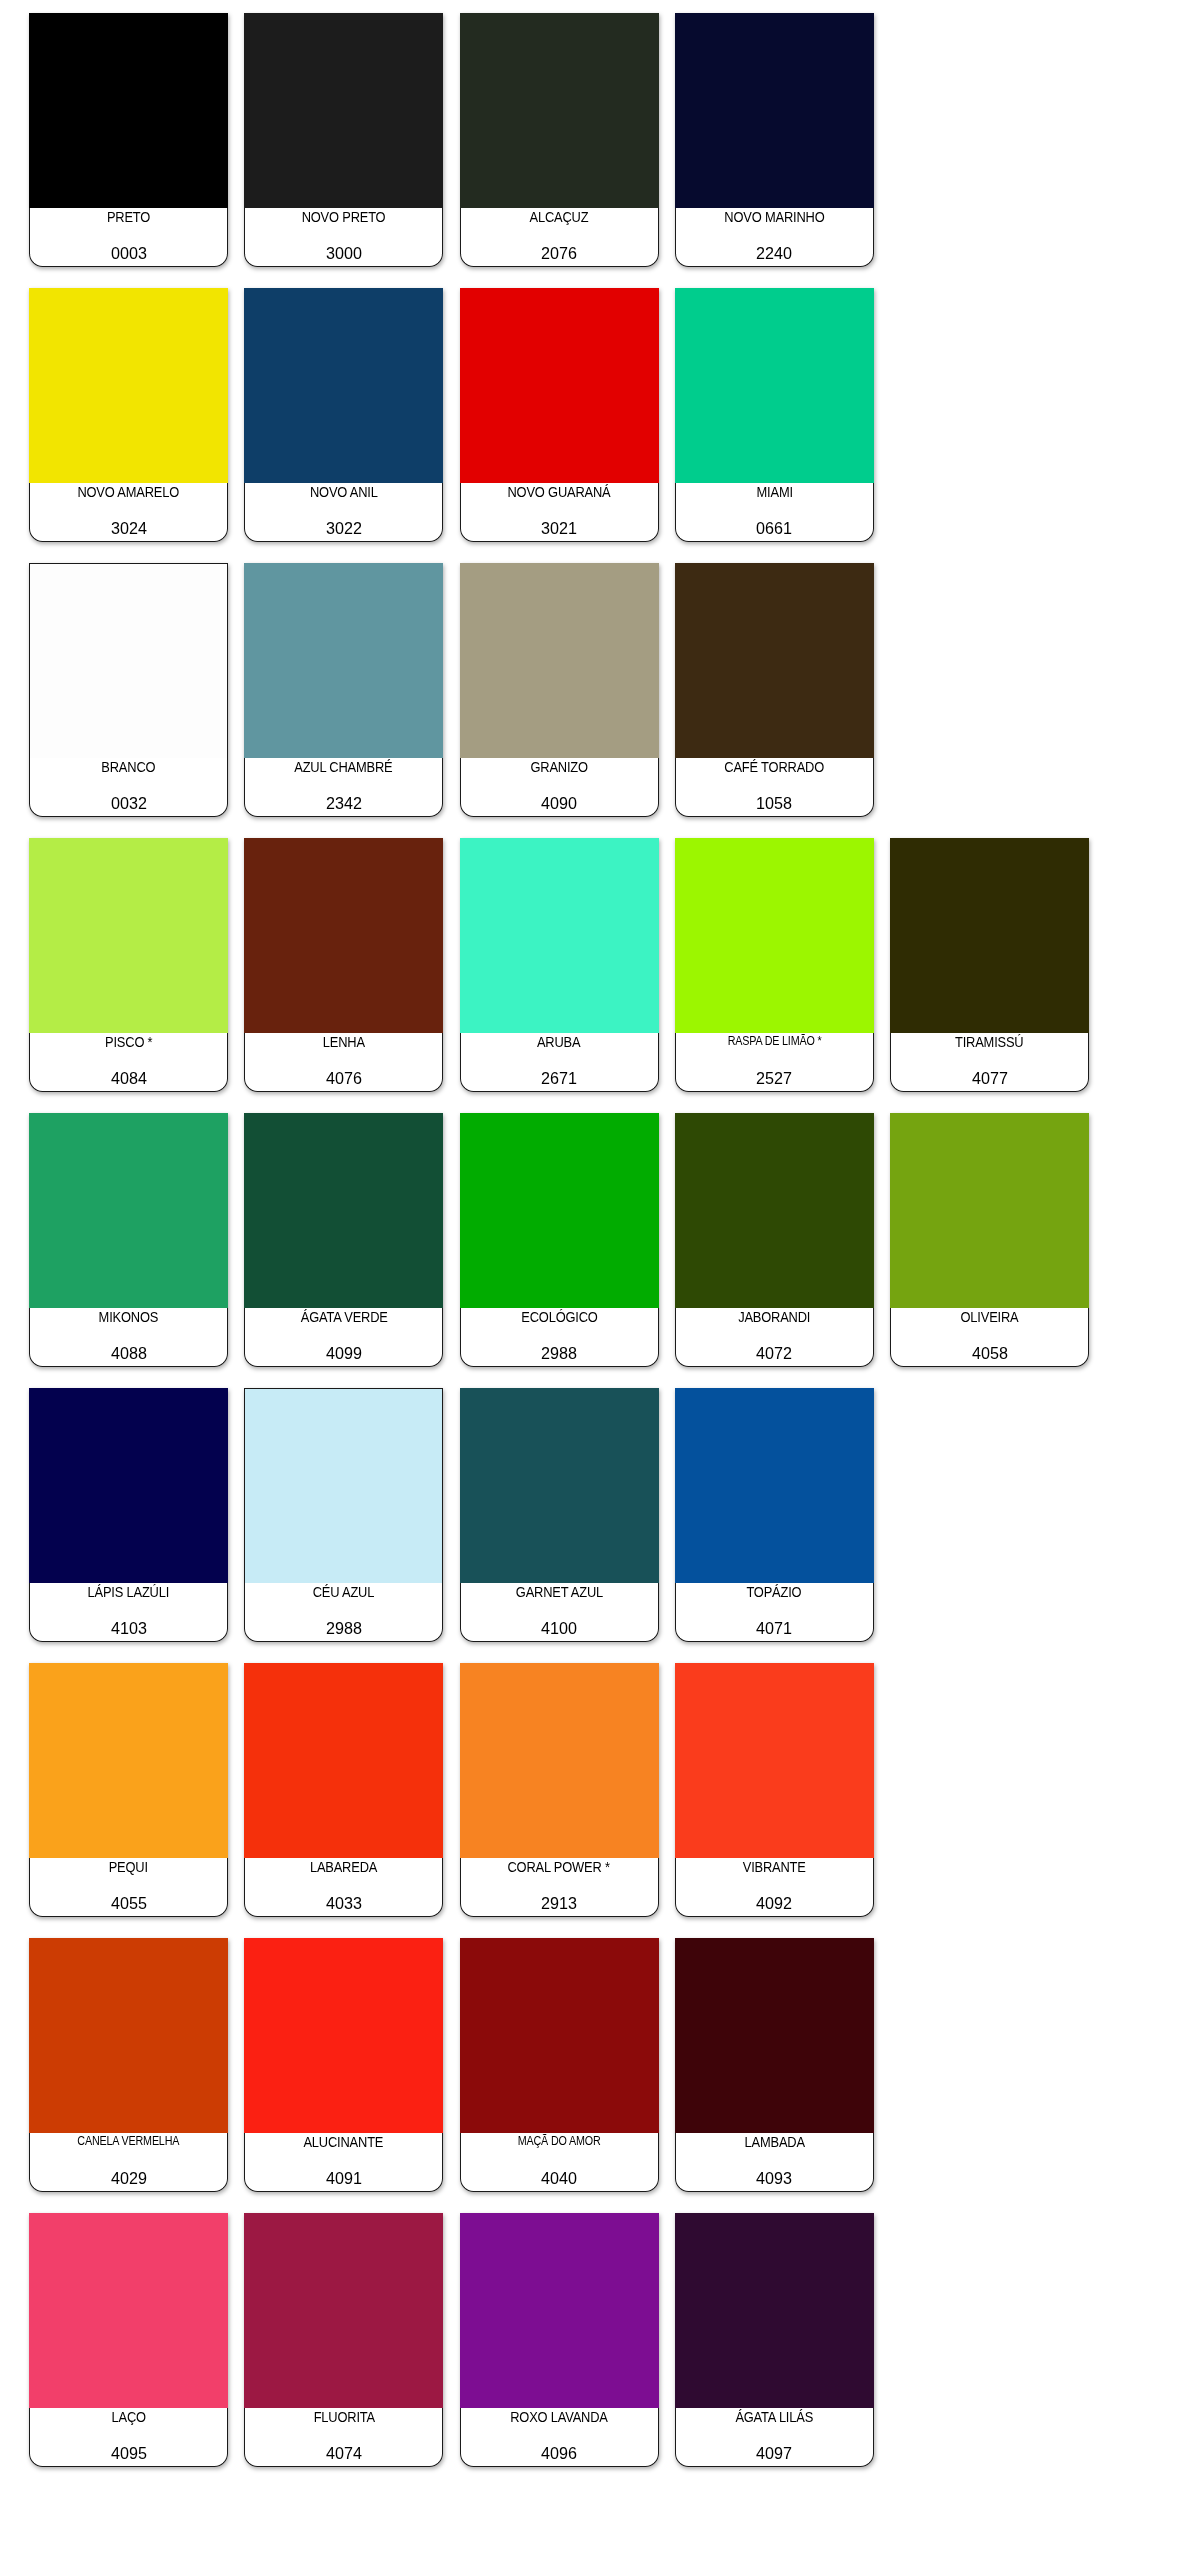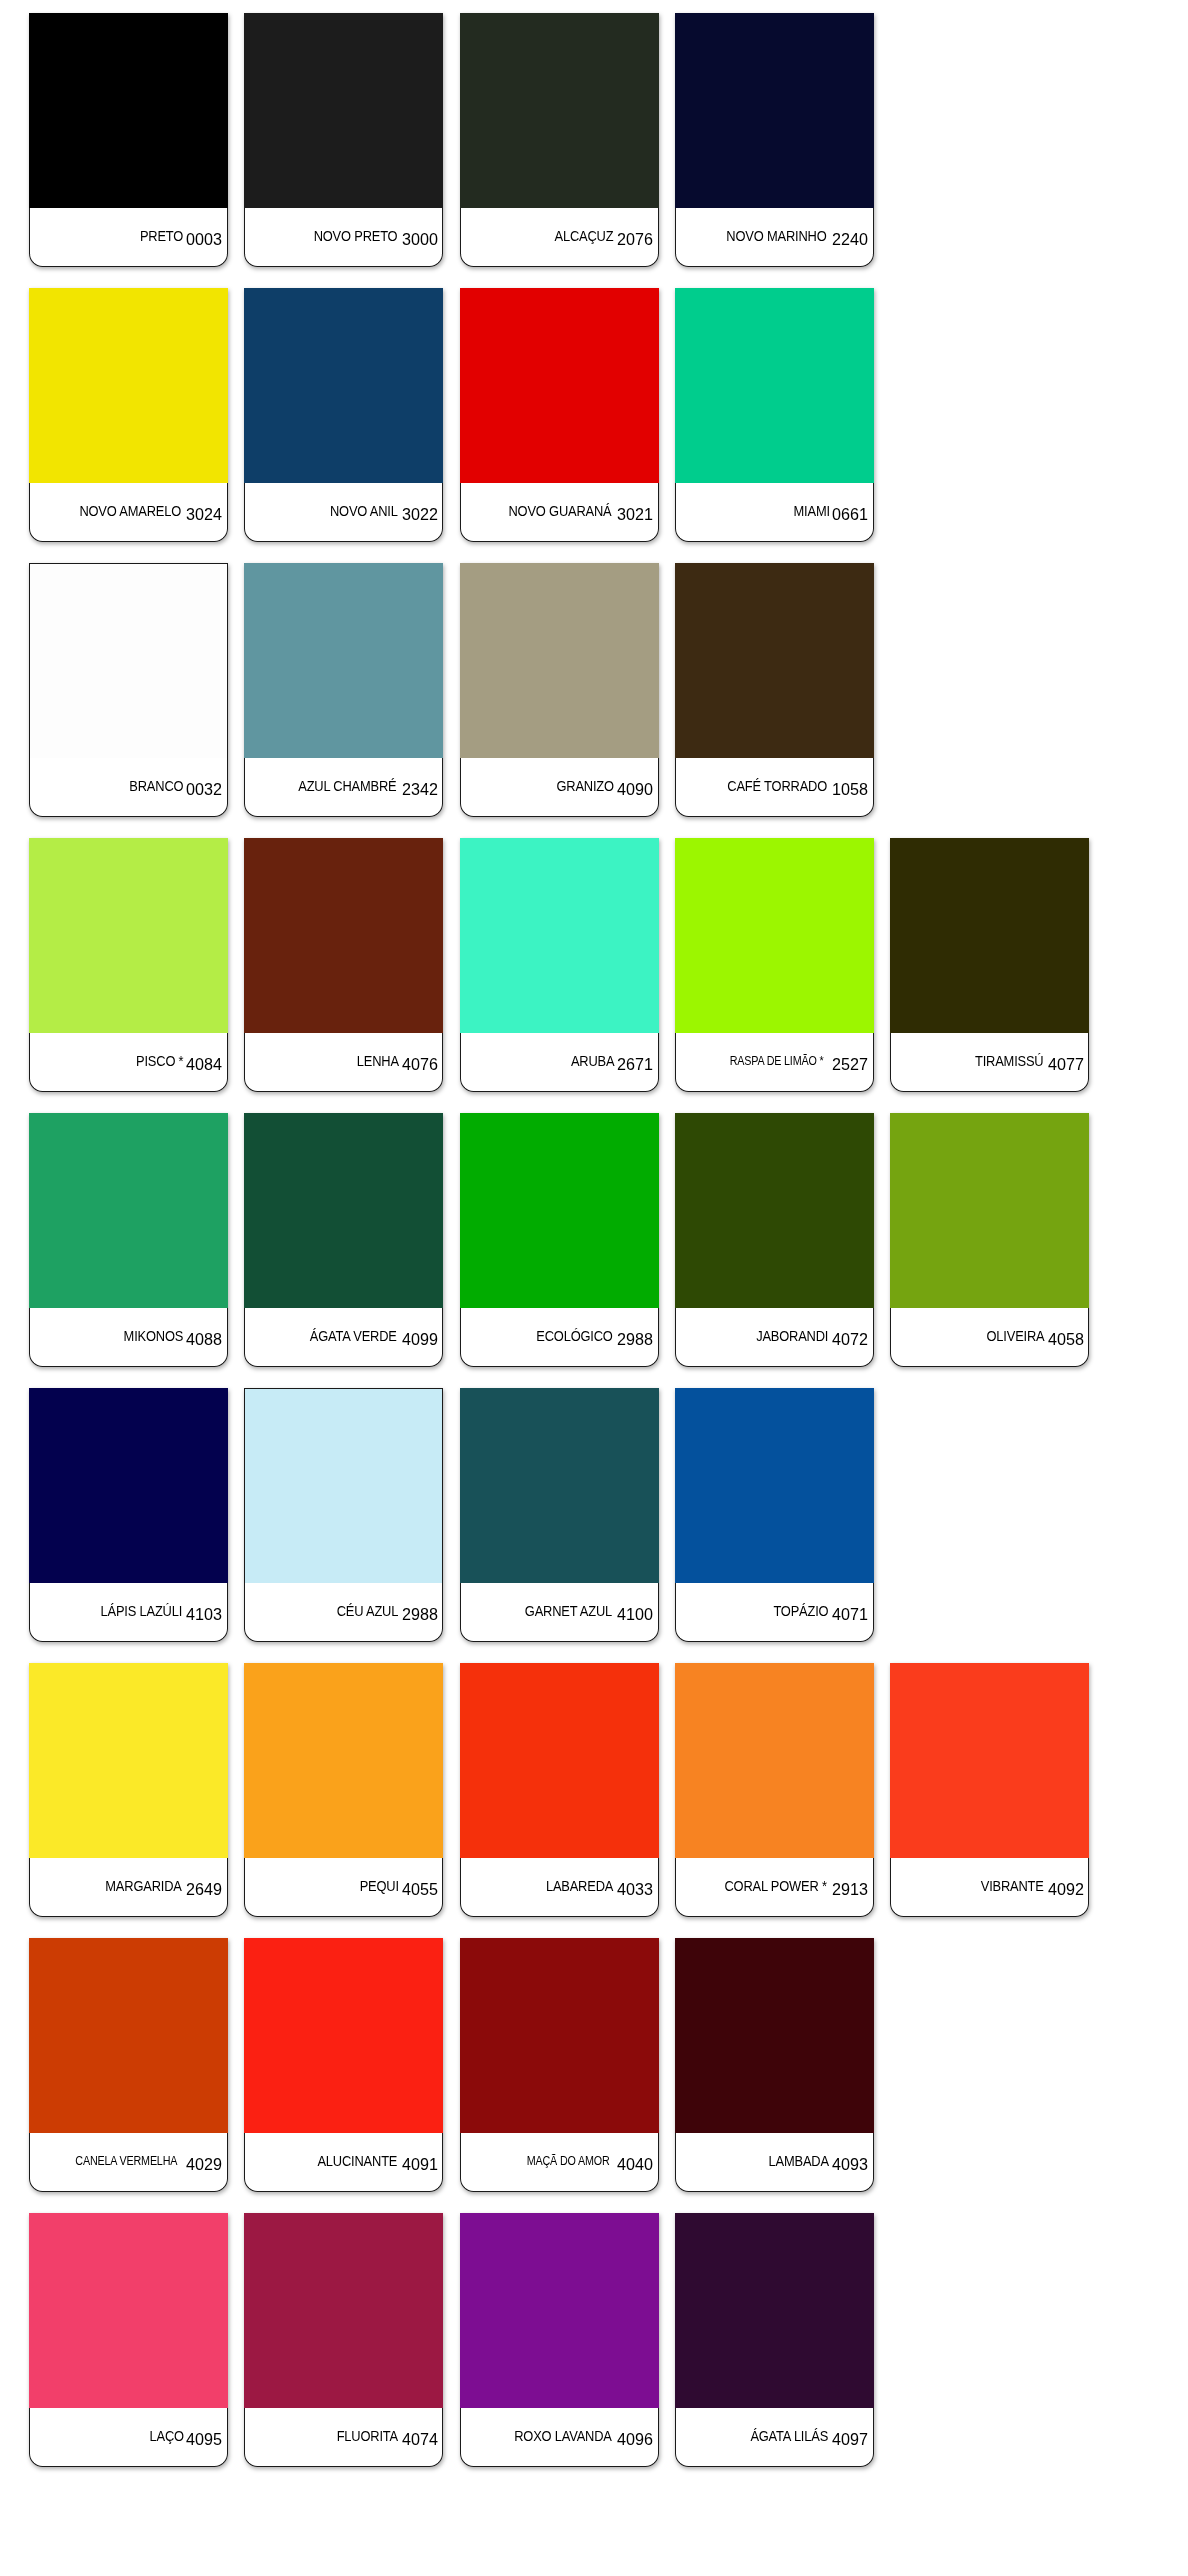--- a/index.html
+++ b/index.html
@@ -47,23 +47,23 @@
   }
 
   .swatch-label {
     width: 100%;
     height: 59px;
     background: #ffffff;
     border: 1px solid #1a1a1a;
     border-top: none;
     border-radius: 0 0 13.4px 13.4px;
     display: flex;
-    flex-direction: row;
+    flex-direction: column;
     align-items: center;
-    justify-content: flex-end;
+    justify-content: space-between;
     padding: 1.9px 3.8px 2.9px 3.8px;
   }
 
   .swatch-name {
     font-size: 14px;
     line-height: 1.08;
     color: #000000;
     text-align: center;
     letter-spacing: -0.2px;
     white-space: nowrap;
@@ -285,27 +285,20 @@
       <div class="swatch-card">
         <div class="swatch-color" style="background: rgb(4, 81, 157);"></div>
         <div class="swatch-label">
           <div class="swatch-name">TOPÁZIO</div>
           <div class="swatch-code">4071</div>
         </div>
       </div>
     </div>
     <div class="swatch-row">
       <div class="swatch-card">
-        <div class="swatch-color" style="background: rgb(251, 233, 40);"></div>
-        <div class="swatch-label">
-          <div class="swatch-name">MARGARIDA</div>
-          <div class="swatch-code">2649</div>
-        </div>
-      </div>
-      <div class="swatch-card">
         <div class="swatch-color" style="background: rgb(250, 162, 27);"></div>
         <div class="swatch-label">
           <div class="swatch-name">PEQUI</div>
           <div class="swatch-code">4055</div>
         </div>
       </div>
       <div class="swatch-card">
         <div class="swatch-color" style="background: rgb(245, 48, 11);"></div>
         <div class="swatch-label">
           <div class="swatch-name">LABAREDA</div>

